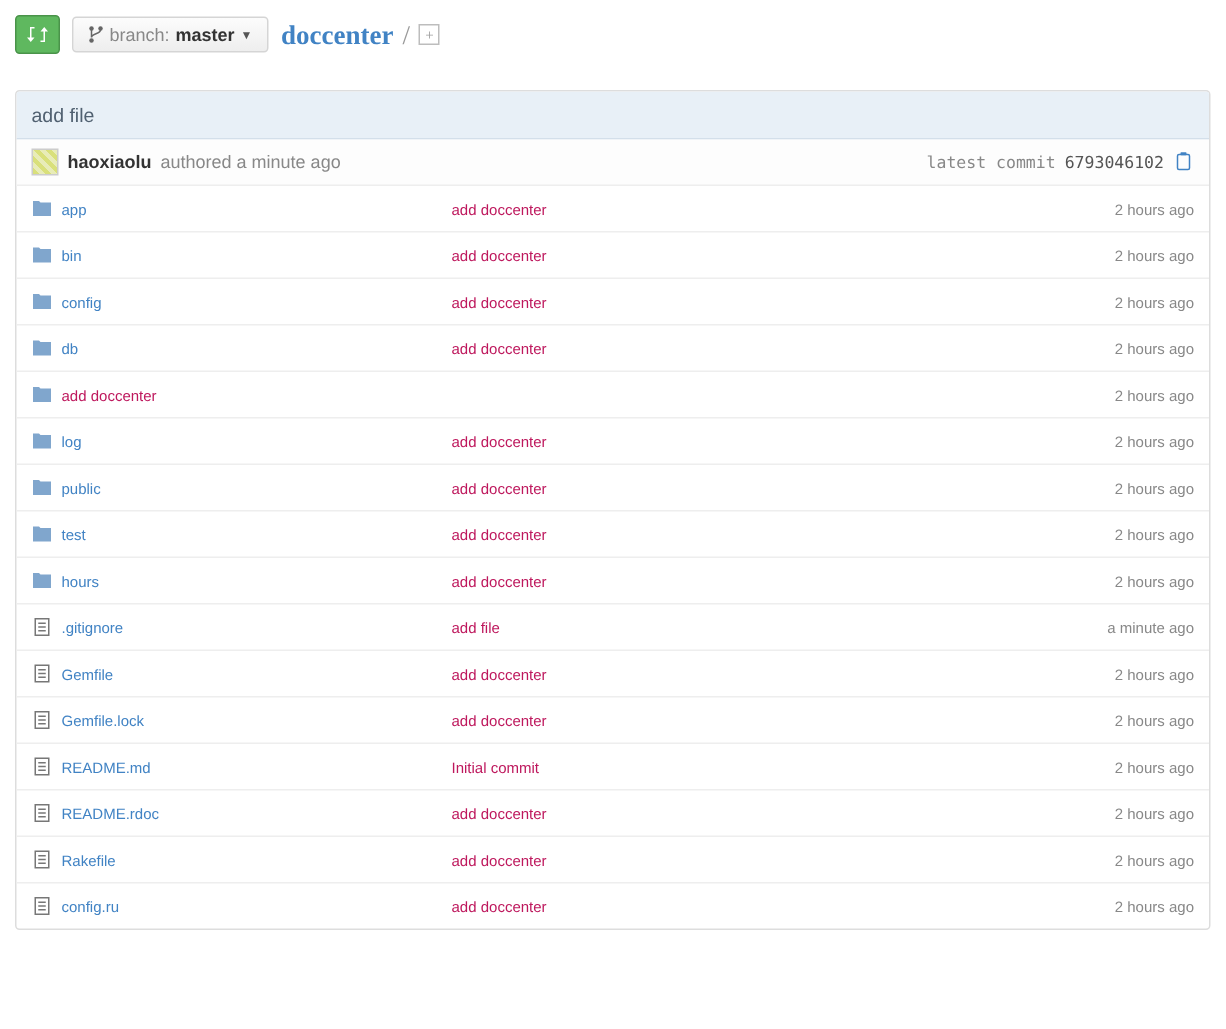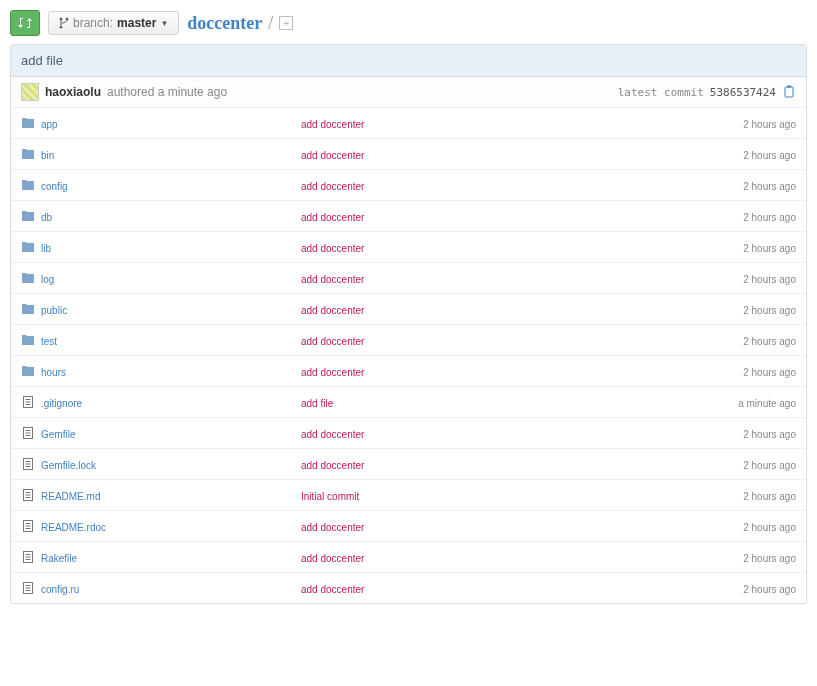--- a/index.html
+++ b/index.html
@@ -7,21 +7,21 @@
       font-family: Helvetica, Arial, sans-serif;
       font-size: 13px;
       color: #333;
       background: #fff;
       padding: 10px;
     }
     .header-bar {
       display: flex;
       align-items: center;
       gap: 8px;
-      margin-bottom: 8px;
+      margin-bottom: 24px;
     }
     .compare-btn {
       width: 30px;
       height: 26px;
       background: #5fb85f;
       border: 1px solid #4a934a;
       border-radius: 3px;
       display: flex;
       align-items: center;
       justify-content: center;
@@ -161,21 +161,21 @@
   <div class="commit-msg-row">add file</div>
 
   <div class="commit-meta-row">
     <div class="commit-meta-left">
       <div class="avatar"></div>
       <span class="commit-author">haoxiaolu</span>
       <span>authored a minute ago</span>
     </div>
     <div class="commit-meta-right">
       <span>latest commit</span>
-      <span class="commit-sha">5386537424</span>
+      <span class="commit-sha">6793046102</span>
       <svg class="clipboard-icon" width="14" height="14" viewBox="0 0 14 14" fill="#4183c4">
         <rect x="3" y="2" width="8" height="10" rx="1" fill="none" stroke="#4183c4"></rect>
         <rect x="5" y="0.5" width="4" height="2" rx="0.5" fill="#4183c4"></rect>
       </svg>
     </div>
   </div>
 
   <div id="rows-container">
       <div class="file-row">
         <div class="col-icon">
@@ -216,21 +216,20 @@
         <div class="col-name"><a href="#">db</a></div>
         <div class="col-msg">add doccenter</div>
         <div class="col-time">2 hours ago</div>
       </div>
       <div class="file-row">
         <div class="col-icon">
           <svg width="14" height="14" viewBox="0 0 14 14" fill="#80a6cd">
             <path d="M1 2h4l1 1h7v9H1V2z"></path>
           </svg>
         </div>
-        <div class="col-name"><a href="#">lib</a></div>
         <div class="col-msg">add doccenter</div>
         <div class="col-time">2 hours ago</div>
       </div>
       <div class="file-row">
         <div class="col-icon">
           <svg width="14" height="14" viewBox="0 0 14 14" fill="#80a6cd">
             <path d="M1 2h4l1 1h7v9H1V2z"></path>
           </svg>
         </div>
         <div class="col-name"><a href="#">log</a></div>

